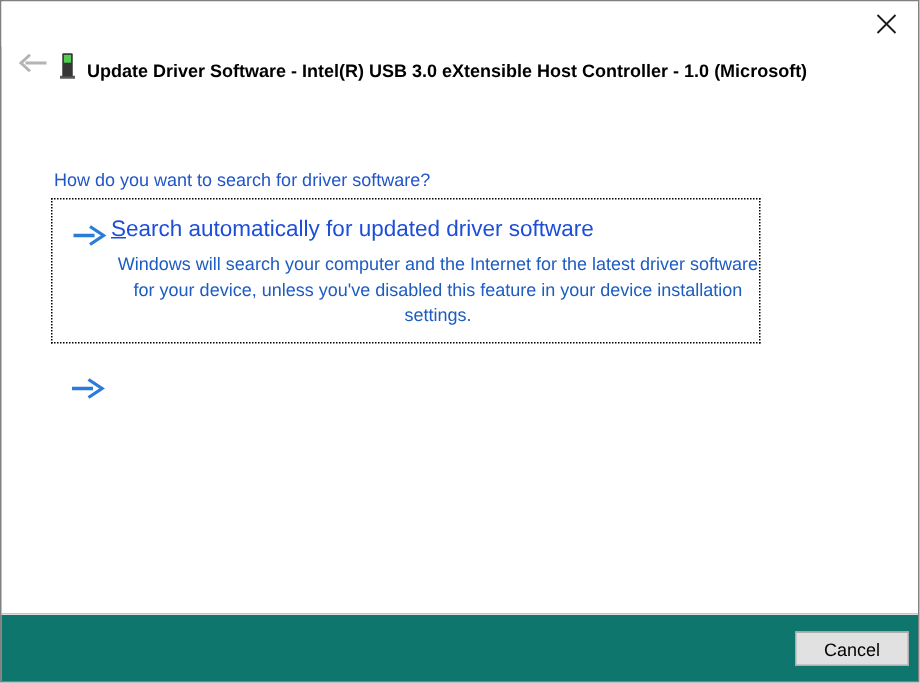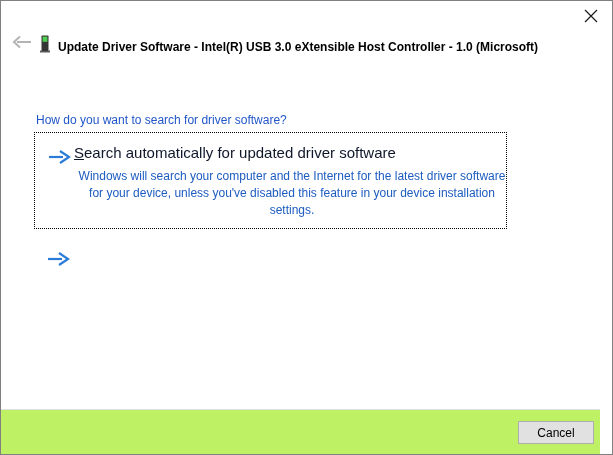--- a/index.html
+++ b/index.html
@@ -62,33 +62,33 @@
     cursor: pointer;
   }
   .option-1 { top: 131px; height: 97px; border: 1px dotted #000000; }
   .option-2 { top: 234px; height: 60px; }
   .opt-arrow {
     position: absolute; left: 12px; top: 16px;
     width: 24px; height: 16px;
   }
   .opt-title {
     position: absolute; left: 39px; top: 11px;
-    font-size: 15px; color: #0f172a; white-space: nowrap;
+    font-size: 15px; color: #1d4ed8; white-space: nowrap;
   }
   .opt-title .accel { text-decoration: underline; }
   .opt-desc {
     position: absolute; left: 39px; top: 35px;
     width: 436px;
     font-size: 12px; line-height: 17px; color: #1d5cc0; text-align: center;
   }
 
   
   .footer {
-    position: absolute; left: 0; right: 12px; bottom: 0; height: 44px;
-    background: #bef264;
+    position: absolute; left: 0; right: 0; bottom: 0; height: 44px;
+    background: #0f766e;
     border-top: 1px solid #dfdfdf;
     box-sizing: content-box;
   }
   .cancel-btn {
     position: absolute; right: 6px; top: 11px;
     width: 76px; height: 23px;
     background: #e1e1e1;
     border: 1px solid #adadad;
     font-family: "Liberation Sans", sans-serif;
     font-size: 12px; color: #000000;

